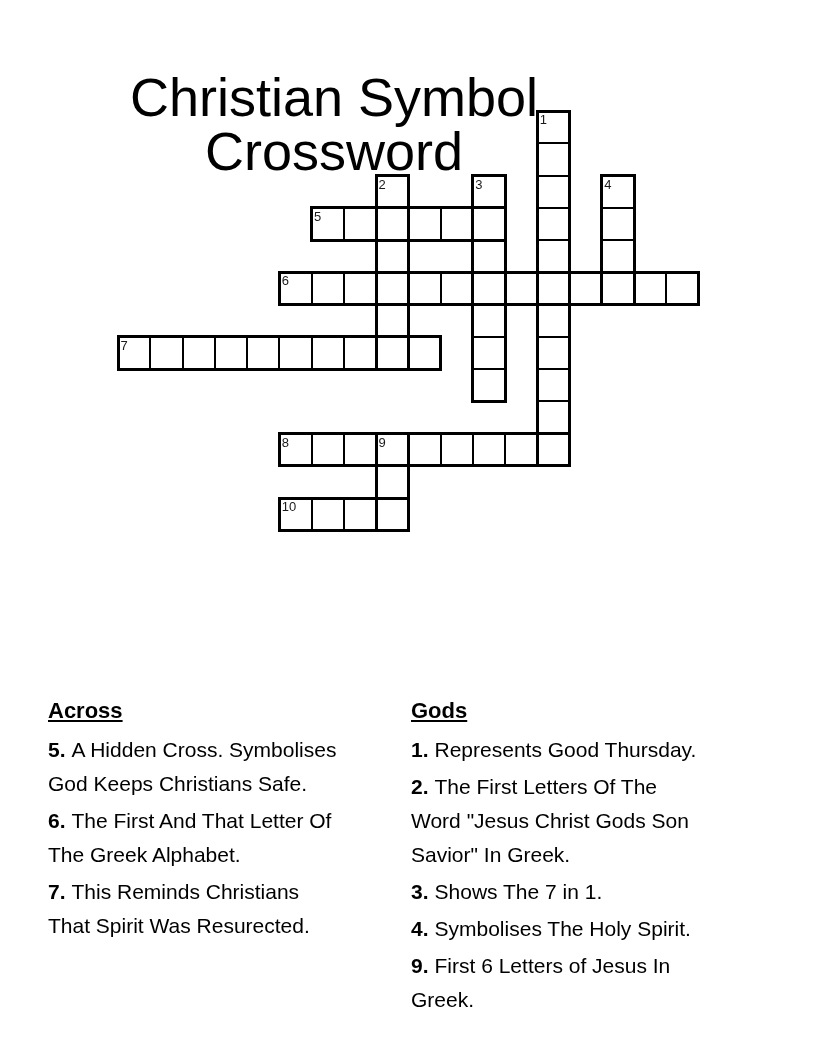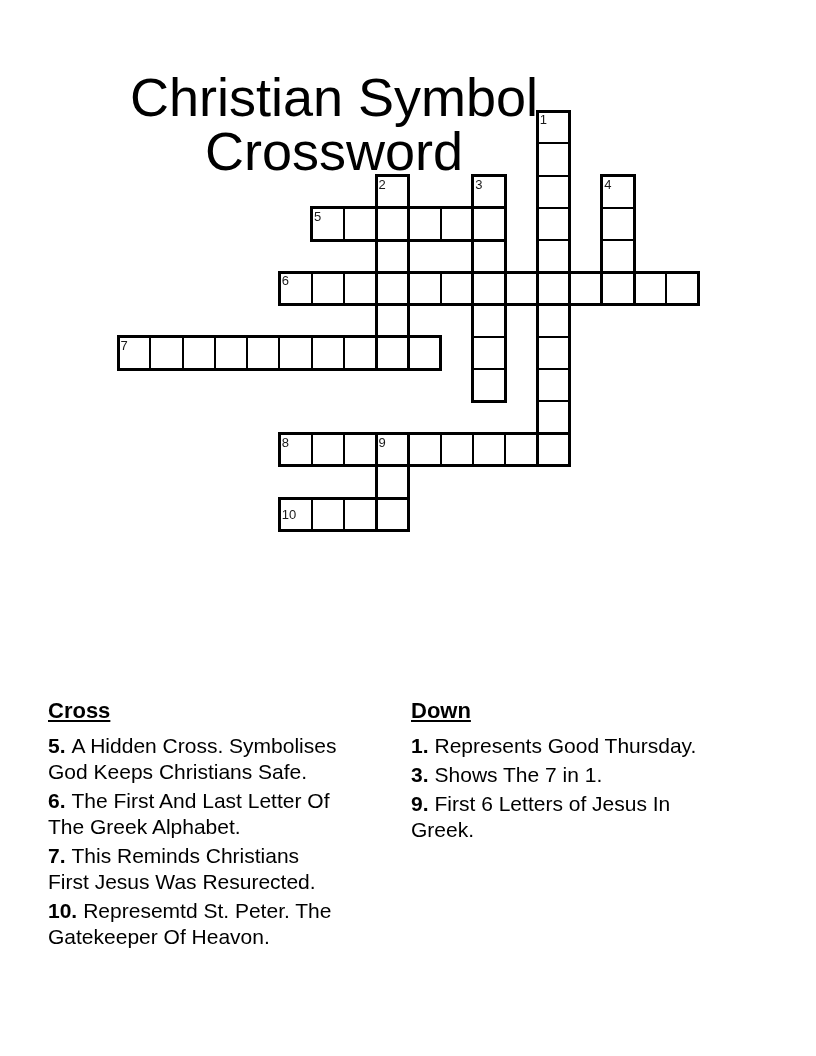--- a/index.html
+++ b/index.html
@@ -28,21 +28,21 @@
     color: #1a1a1a; pointer-events: none;
   }
   .clue-col { position: absolute; top: 699px; width: 355px; }
   #across-col { left: 48px; }
   #down-col  { left: 411px; }
   .clue-heading {
     margin: 0 0 10px 0; font-size: 22px; font-weight: 700;
     text-decoration: underline; line-height: 24px;
   }
   .clue {
-    margin: 0 0 3px 0; font-size: 21px; line-height: 26px;
+    margin: 0 0 3px 0; font-size: 21px; line-height: 34px;
     white-space: pre-line;
   }
   .clue b { font-weight: 700; margin-right: 6px; white-space: normal; }
   .clue-text { white-space: pre-line; }
 </style>
 </head>
 <body>
 
 <h1 class="title">Christian Symbol Crossword</h1>
 
@@ -122,38 +122,40 @@
     <div class="word-outline" style="left: 277.75px; top: 496.5px; width: 132px; height: 35.25px;"></div>
     <div class="cellnum" style="left: 539.75px; top: 113px;">1</div>
     <div class="cellnum" style="left: 378.5px; top: 177.5px;">2</div>
     <div class="cellnum" style="left: 475.25px; top: 177.5px;">3</div>
     <div class="cellnum" style="left: 604.25px; top: 177.5px;">4</div>
     <div class="cellnum" style="left: 314px; top: 209.75px;">5</div>
     <div class="cellnum" style="left: 281.75px; top: 274.25px;">6</div>
     <div class="cellnum" style="left: 120.5px; top: 338.75px;">7</div>
     <div class="cellnum" style="left: 281.75px; top: 435.5px;">8</div>
     <div class="cellnum" style="left: 378.5px; top: 435.5px;">9</div>
-    <div class="cellnum" style="left: 281.75px; top: 500px; margin-top: 8px;">10</div>
+    <div class="cellnum" style="left: 281.75px; top: 500px;">10</div>
   </div>
 
 <div class="clue-col" id="across-col">
-  <h2 class="clue-heading">Cross</h2>
+  <h2 class="clue-heading">Across</h2>
   <div id="across-list">
       <p class="clue"><b>5.</b><span class="clue-text">A Hidden Cross. Symbolises
 God Keeps Christians Safe.</span></p>
-      <p class="clue"><b>6.</b><span class="clue-text">The First And Last Letter Of
+      <p class="clue"><b>6.</b><span class="clue-text">The First And That Letter Of
 The Greek Alphabet.</span></p>
       <p class="clue"><b>7.</b><span class="clue-text">This Reminds Christians
-First Jesus Was Resurected.</span></p>
-      <p class="clue"><b>10.</b><span class="clue-text">Represemtd St. Peter. The
-Gatekeeper Of Heavon.</span></p>
+That Spirit Was Resurected.</span></p>
     </div>
 </div>
 
 <div class="clue-col" id="down-col">
-  <h2 class="clue-heading">Down</h2>
+  <h2 class="clue-heading">Gods</h2>
   <div id="down-list">
       <p class="clue"><b>1.</b><span class="clue-text">Represents Good Thursday.</span></p>
+      <p class="clue"><b>2.</b><span class="clue-text">The First Letters Of The
+Word "Jesus Christ Gods Son
+Savior" In Greek.</span></p>
       <p class="clue"><b>3.</b><span class="clue-text">Shows The 7 in 1.</span></p>
+      <p class="clue"><b>4.</b><span class="clue-text">Symbolises The Holy Spirit.</span></p>
       <p class="clue"><b>9.</b><span class="clue-text">First 6 Letters of Jesus In
 Greek.</span></p>
     </div>
 </div>
 
 </body></html>

